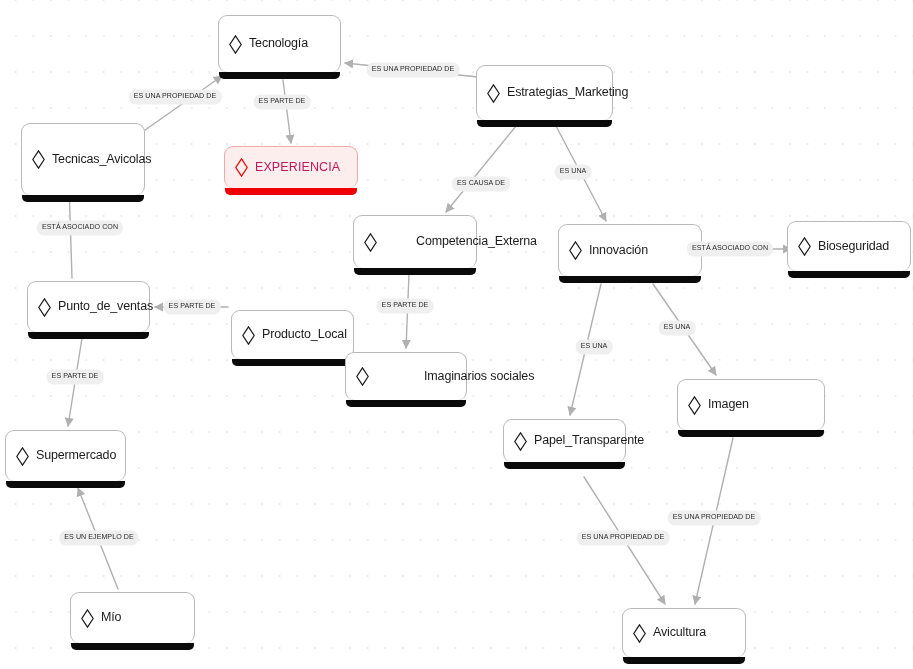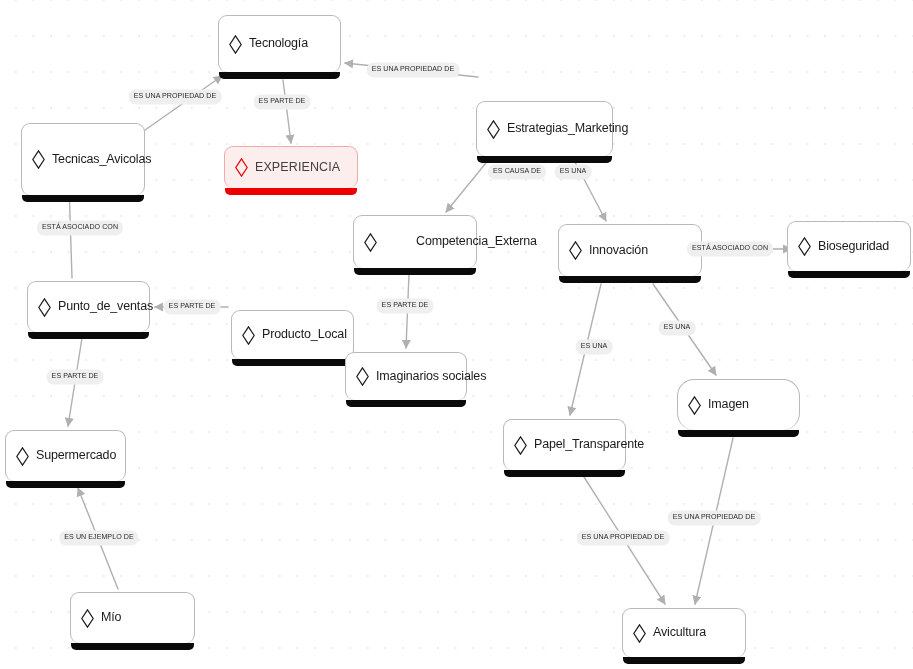--- a/index.html
+++ b/index.html
@@ -67,21 +67,21 @@
   
   .node.accent {
     background: #fdeeee;
     border: 1px solid #f3a9a9;
     border-bottom: none;
   }
   .node.accent::after {
     background: #ee0000;
   }
   .node.accent .label {
-    color: #404040;
+    color: #be185d;
     letter-spacing: 0.1px;
   }
   
   .edge-label {
     position: absolute;
     box-sizing: border-box;
     background: #efefef;
     border-radius: 7px;
     color: #2a2a2a;
     font-size: 7.1px;
@@ -127,21 +127,21 @@
       </g>
   </svg>
 
   <div id="node-group">
       <div class="node" style="left: 218px; top: 15px; width: 123px; height: 57px;">
         <svg class="diamond" viewBox="0 0 13 19">
           <path d="M6.5 0.8 L12.2 9.5 L6.5 18.2 L0.8 9.5 Z" fill="none" stroke="#1b1b1b" stroke-width="1.2"></path>
         </svg>
         <span class="label">Tecnología</span>
       </div>
-      <div class="node" style="left: 476px; top: 65px; width: 137px; height: 55px; margin-top: 36px;">
+      <div class="node" style="left: 476px; top: 65px; width: 137px; height: 55px;">
         <svg class="diamond" viewBox="0 0 13 19">
           <path d="M6.5 0.8 L12.2 9.5 L6.5 18.2 L0.8 9.5 Z" fill="none" stroke="#1b1b1b" stroke-width="1.2"></path>
         </svg>
         <span class="label">Estrategias_Marketing</span>
       </div>
       <div class="node" style="left: 21px; top: 123px; width: 124px; height: 72px;">
         <svg class="diamond" viewBox="0 0 13 19">
           <path d="M6.5 0.8 L12.2 9.5 L6.5 18.2 L0.8 9.5 Z" fill="none" stroke="#1b1b1b" stroke-width="1.2"></path>
         </svg>
         <span class="label">Tecnicas_Avicolas</span>
@@ -175,33 +175,33 @@
           <path d="M6.5 0.8 L12.2 9.5 L6.5 18.2 L0.8 9.5 Z" fill="none" stroke="#1b1b1b" stroke-width="1.2"></path>
         </svg>
         <span class="label">Punto_de_ventas</span>
       </div>
       <div class="node" style="left: 231px; top: 283px; width: 123px; height: 49px; margin-top: 27px;">
         <svg class="diamond" viewBox="0 0 13 19">
           <path d="M6.5 0.8 L12.2 9.5 L6.5 18.2 L0.8 9.5 Z" fill="none" stroke="#1b1b1b" stroke-width="1.2"></path>
         </svg>
         <span class="label">Producto_Local</span>
       </div>
-      <div class="node" style="left: 345px; top: 352px; width: 122px; height: 48px;">
+      <div class="node" style="left: 345px; top: 352px; width: 122px; height: 48px; gap: 48px;">
         <svg class="diamond" viewBox="0 0 13 19">
           <path d="M6.5 0.8 L12.2 9.5 L6.5 18.2 L0.8 9.5 Z" fill="none" stroke="#1b1b1b" stroke-width="1.2"></path>
         </svg>
         <span class="label">Imaginarios sociales</span>
       </div>
-      <div class="node" style="left: 677px; top: 379px; width: 123px; height: 51px; border-radius: 17px;">
+      <div class="node" style="left: 677px; top: 379px; width: 148px; height: 51px;">
         <svg class="diamond" viewBox="0 0 13 19">
           <path d="M6.5 0.8 L12.2 9.5 L6.5 18.2 L0.8 9.5 Z" fill="none" stroke="#1b1b1b" stroke-width="1.2"></path>
         </svg>
         <span class="label">Imagen</span>
       </div>
-      <div class="node" style="left: 503px; top: 419px; width: 123px; height: 51px;">
+      <div class="node" style="left: 503px; top: 419px; width: 123px; height: 43px;">
         <svg class="diamond" viewBox="0 0 13 19">
           <path d="M6.5 0.8 L12.2 9.5 L6.5 18.2 L0.8 9.5 Z" fill="none" stroke="#1b1b1b" stroke-width="1.2"></path>
         </svg>
         <span class="label">Papel_Transparente</span>
       </div>
       <div class="node" style="left: 5px; top: 430px; width: 121px; height: 51px;">
         <svg class="diamond" viewBox="0 0 13 19">
           <path d="M6.5 0.8 L12.2 9.5 L6.5 18.2 L0.8 9.5 Z" fill="none" stroke="#1b1b1b" stroke-width="1.2"></path>
         </svg>
         <span class="label">Supermercado</span>
@@ -217,21 +217,21 @@
           <path d="M6.5 0.8 L12.2 9.5 L6.5 18.2 L0.8 9.5 Z" fill="none" stroke="#1b1b1b" stroke-width="1.2"></path>
         </svg>
         <span class="label">Avicultura</span>
       </div>
     </div>
   <div id="label-group">
       <div class="edge-label" style="left: 413px; top: 70px;">ES UNA PROPIEDAD DE</div>
       <div class="edge-label" style="left: 175px; top: 97px;">ES UNA PROPIEDAD DE</div>
       <div class="edge-label" style="left: 282px; top: 102px;">ES PARTE DE</div>
       <div class="edge-label" style="left: 80px; top: 228px;">ESTÁ ASOCIADO CON</div>
-      <div class="edge-label" style="left: 481px; top: 172px; margin-left: 36px;">ES CAUSA DE</div>
+      <div class="edge-label" style="left: 481px; top: 184px;">ES CAUSA DE</div>
       <div class="edge-label" style="left: 573px; top: 172px;">ES UNA</div>
       <div class="edge-label" style="left: 730px; top: 249px;">ESTÁ ASOCIADO CON</div>
       <div class="edge-label" style="left: 192px; top: 307px;">ES PARTE DE</div>
       <div class="edge-label" style="left: 405px; top: 306px;">ES PARTE DE</div>
       <div class="edge-label" style="left: 75px; top: 377px;">ES PARTE DE</div>
       <div class="edge-label" style="left: 594px; top: 347px;">ES UNA</div>
       <div class="edge-label" style="left: 677px; top: 328px;">ES UNA</div>
       <div class="edge-label" style="left: 99px; top: 538px;">ES UN EJEMPLO DE</div>
       <div class="edge-label" style="left: 623px; top: 538px;">ES UNA PROPIEDAD DE</div>
       <div class="edge-label" style="left: 714px; top: 518px;">ES UNA PROPIEDAD DE</div>

